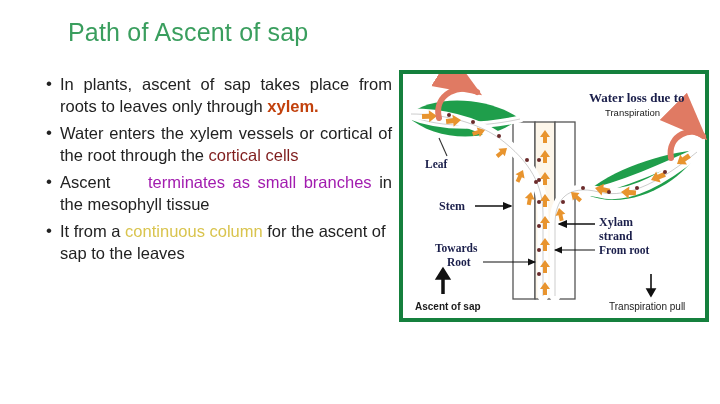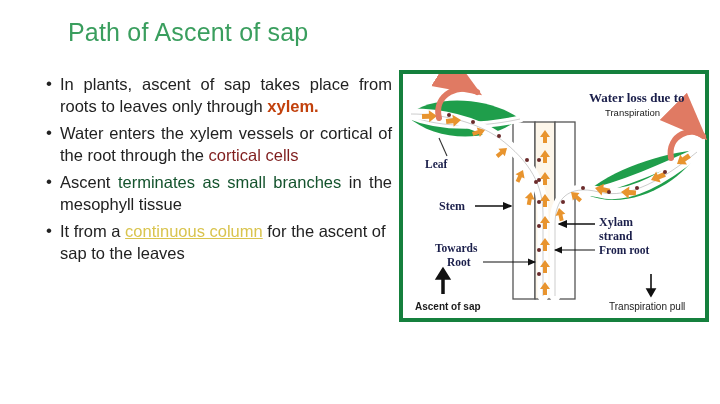--- a/index.html
+++ b/index.html
@@ -35,22 +35,22 @@
     color:#222222;
     text-align:justify;
   }
   .bullet.last{text-align:left;}
   .bullet .dot{
     position:absolute;left:2px;top:-1px;
     font-size:17px;line-height:21.5px;color:#222;
   }
   .t-blue{color:#c2410c;font-weight:bold;}
   .t-red{color:#7f1d1d;}
-  .t-purple{color:#14532d;}
-  .t-gold{color:#d9c44e;text-decoration:underline;}
+  .t-purple{color:#a21caf;margin-left:30px;}
+  .t-gold{color:#d9c44e;}
 
   
   #diagram{
     position:absolute;left:399px;top:70px;
     width:310px;height:252px;
     background:#ffffff;
     border:4px solid #15803d;
     box-sizing:border-box;
   }
   #diagram svg{display:block;}

